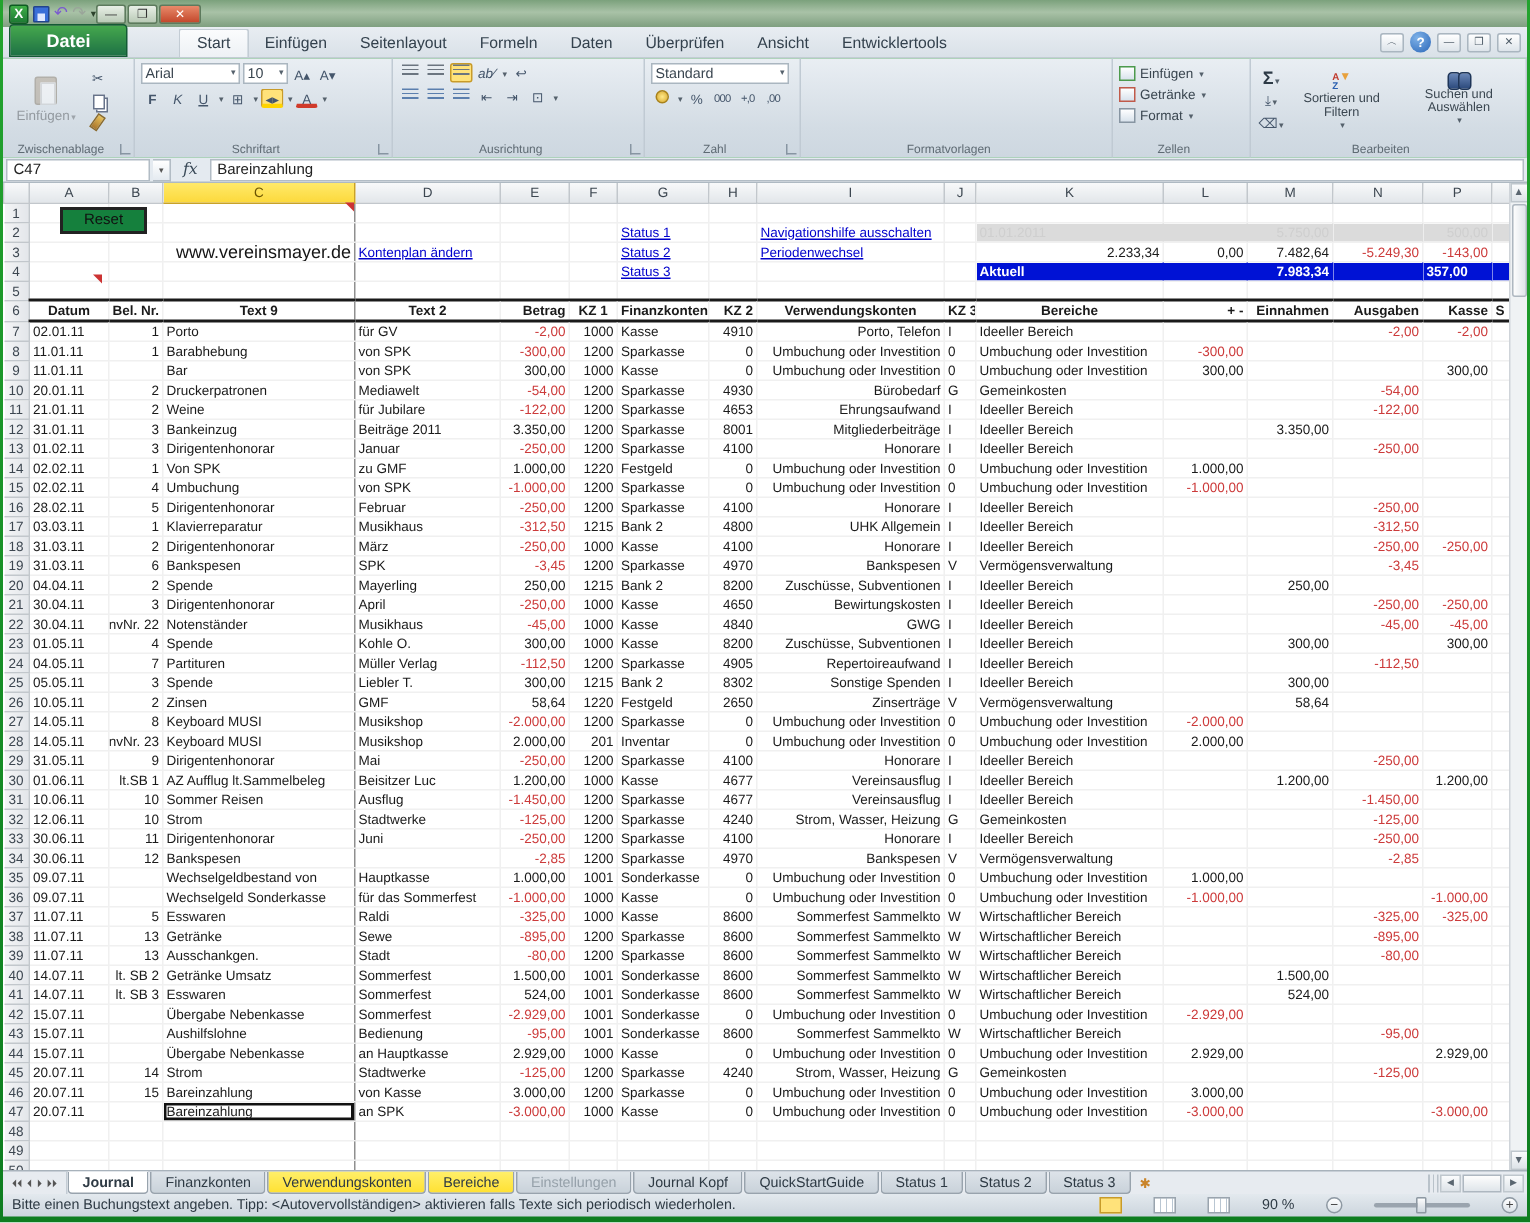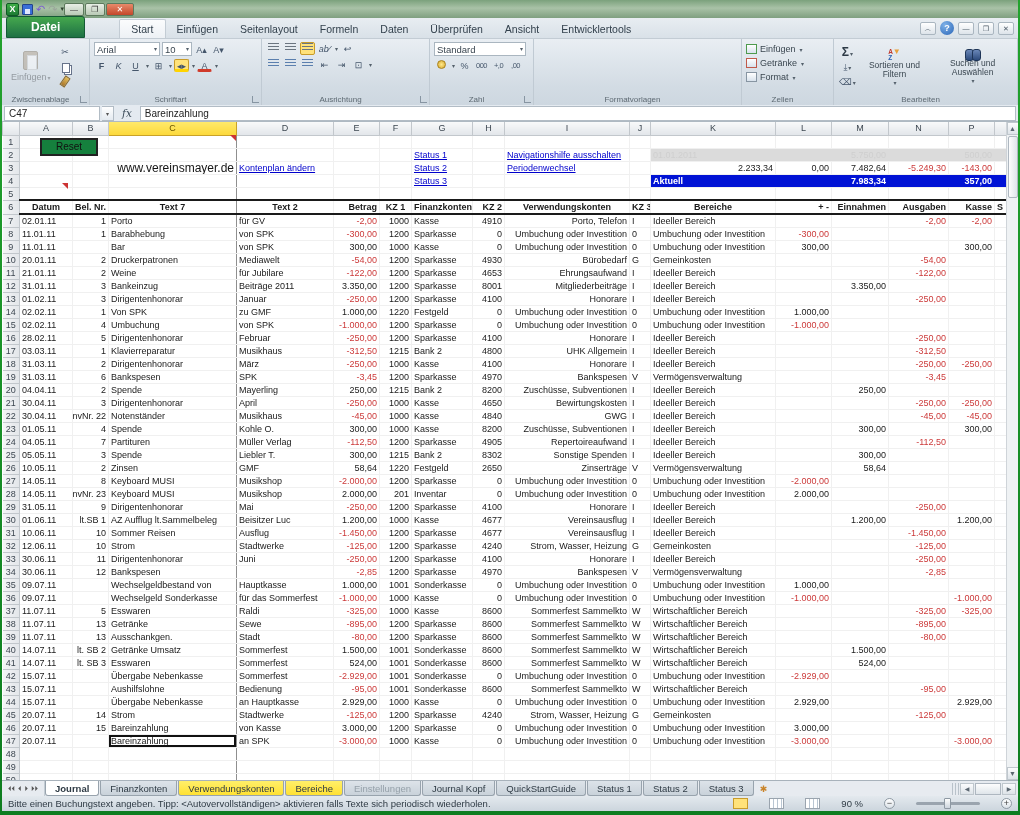--- a/index.html
+++ b/index.html
@@ -416,21 +416,21 @@
               <td></td>
               <td></td>
             <td><span class="xlink">Status 3</span></td>
             <td></td>
               <td></td>
               <td></td>
             <td class="blue">Aktuell</td>
             <td class="blue"></td>
             <td class="blue" style="text-align:right">7.983,34</td>
             <td class="blue"></td>
-            <td class="blue" style="text-align:right">357,00</td>
+            <td class="blue" style="text-align:left">357,00</td>
             <td class="blue"></td>
           </tr>
           <tr class="rr">
               <td class="gut">5</td>
               <td></td>
               <td></td>
               <td class="cdiv"></td>
               <td></td>
               <td></td>
               <td></td>
@@ -442,21 +442,21 @@
               <td></td>
               <td></td>
               <td></td>
               <td></td>
               <td></td>
             </tr>
           <tr class="hrow">
             <td class="gut">6</td>
             <td>Datum</td>
             <td>Bel. Nr.</td>
-            <td class="cdiv">Text 7</td>
+            <td class="cdiv">Text 9</td>
             <td>Text 2</td>
             <td class="h-r">Betrag</td>
             <td>KZ 1</td>
             <td>Finanzkonten</td>
             <td class="h-r">KZ 2</td>
             <td>Verwendungskonten</td>
             <td>KZ 3</td>
             <td>Bereiche</td>
             <td class="h-r">+ -</td>
             <td class="h-r">Einnahmen</td>

